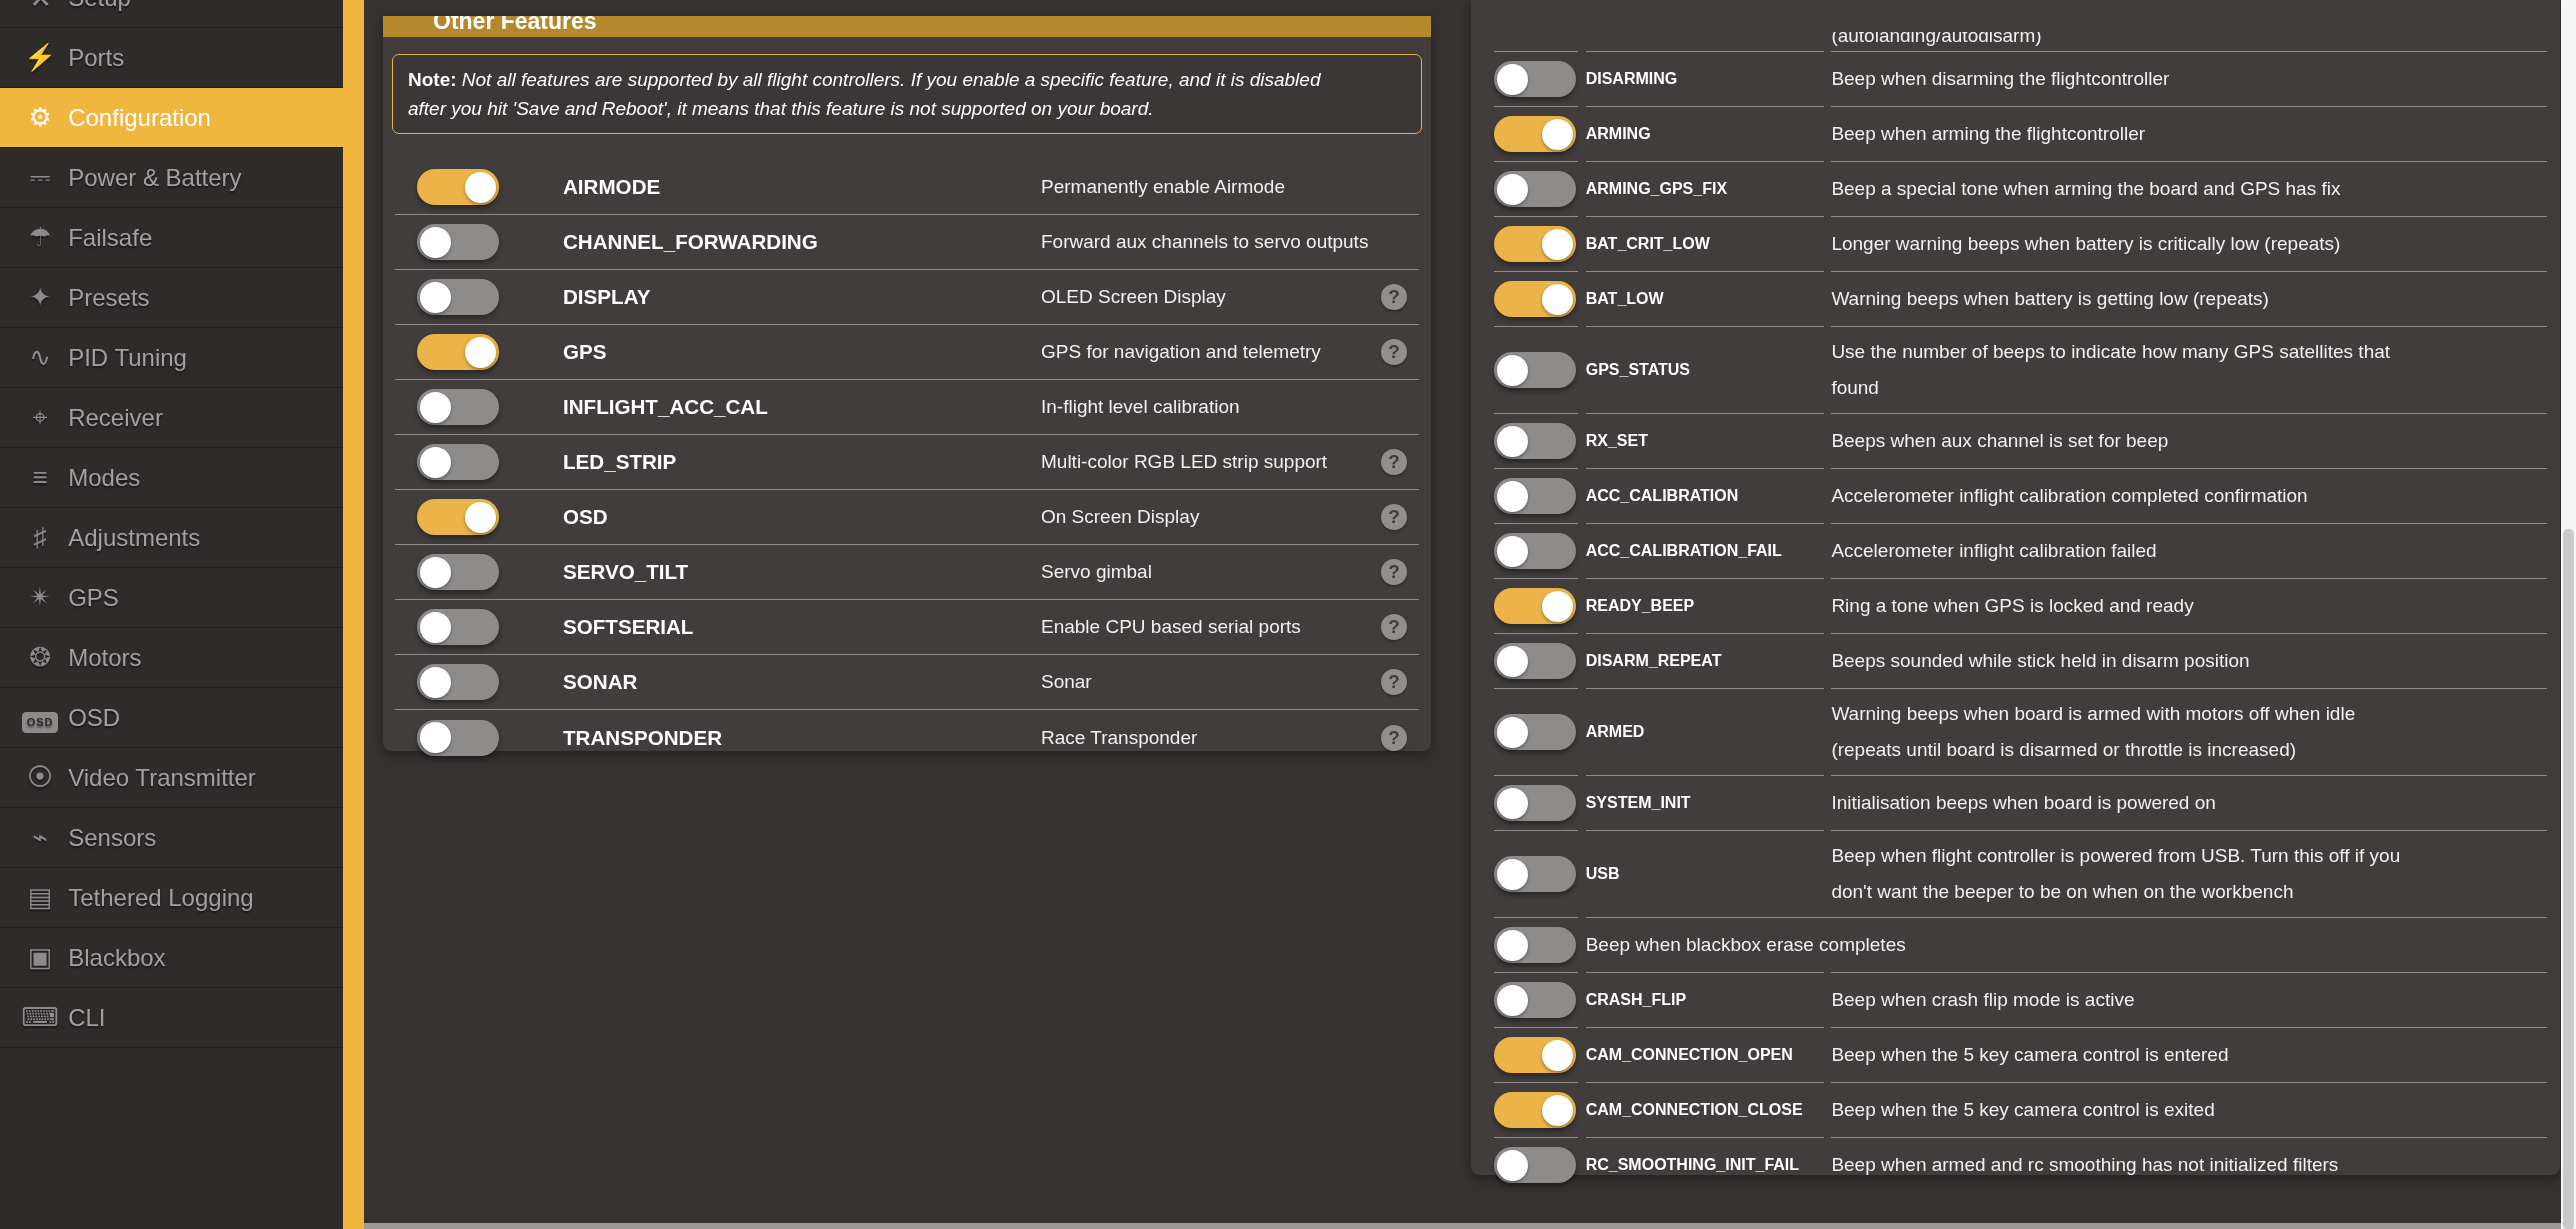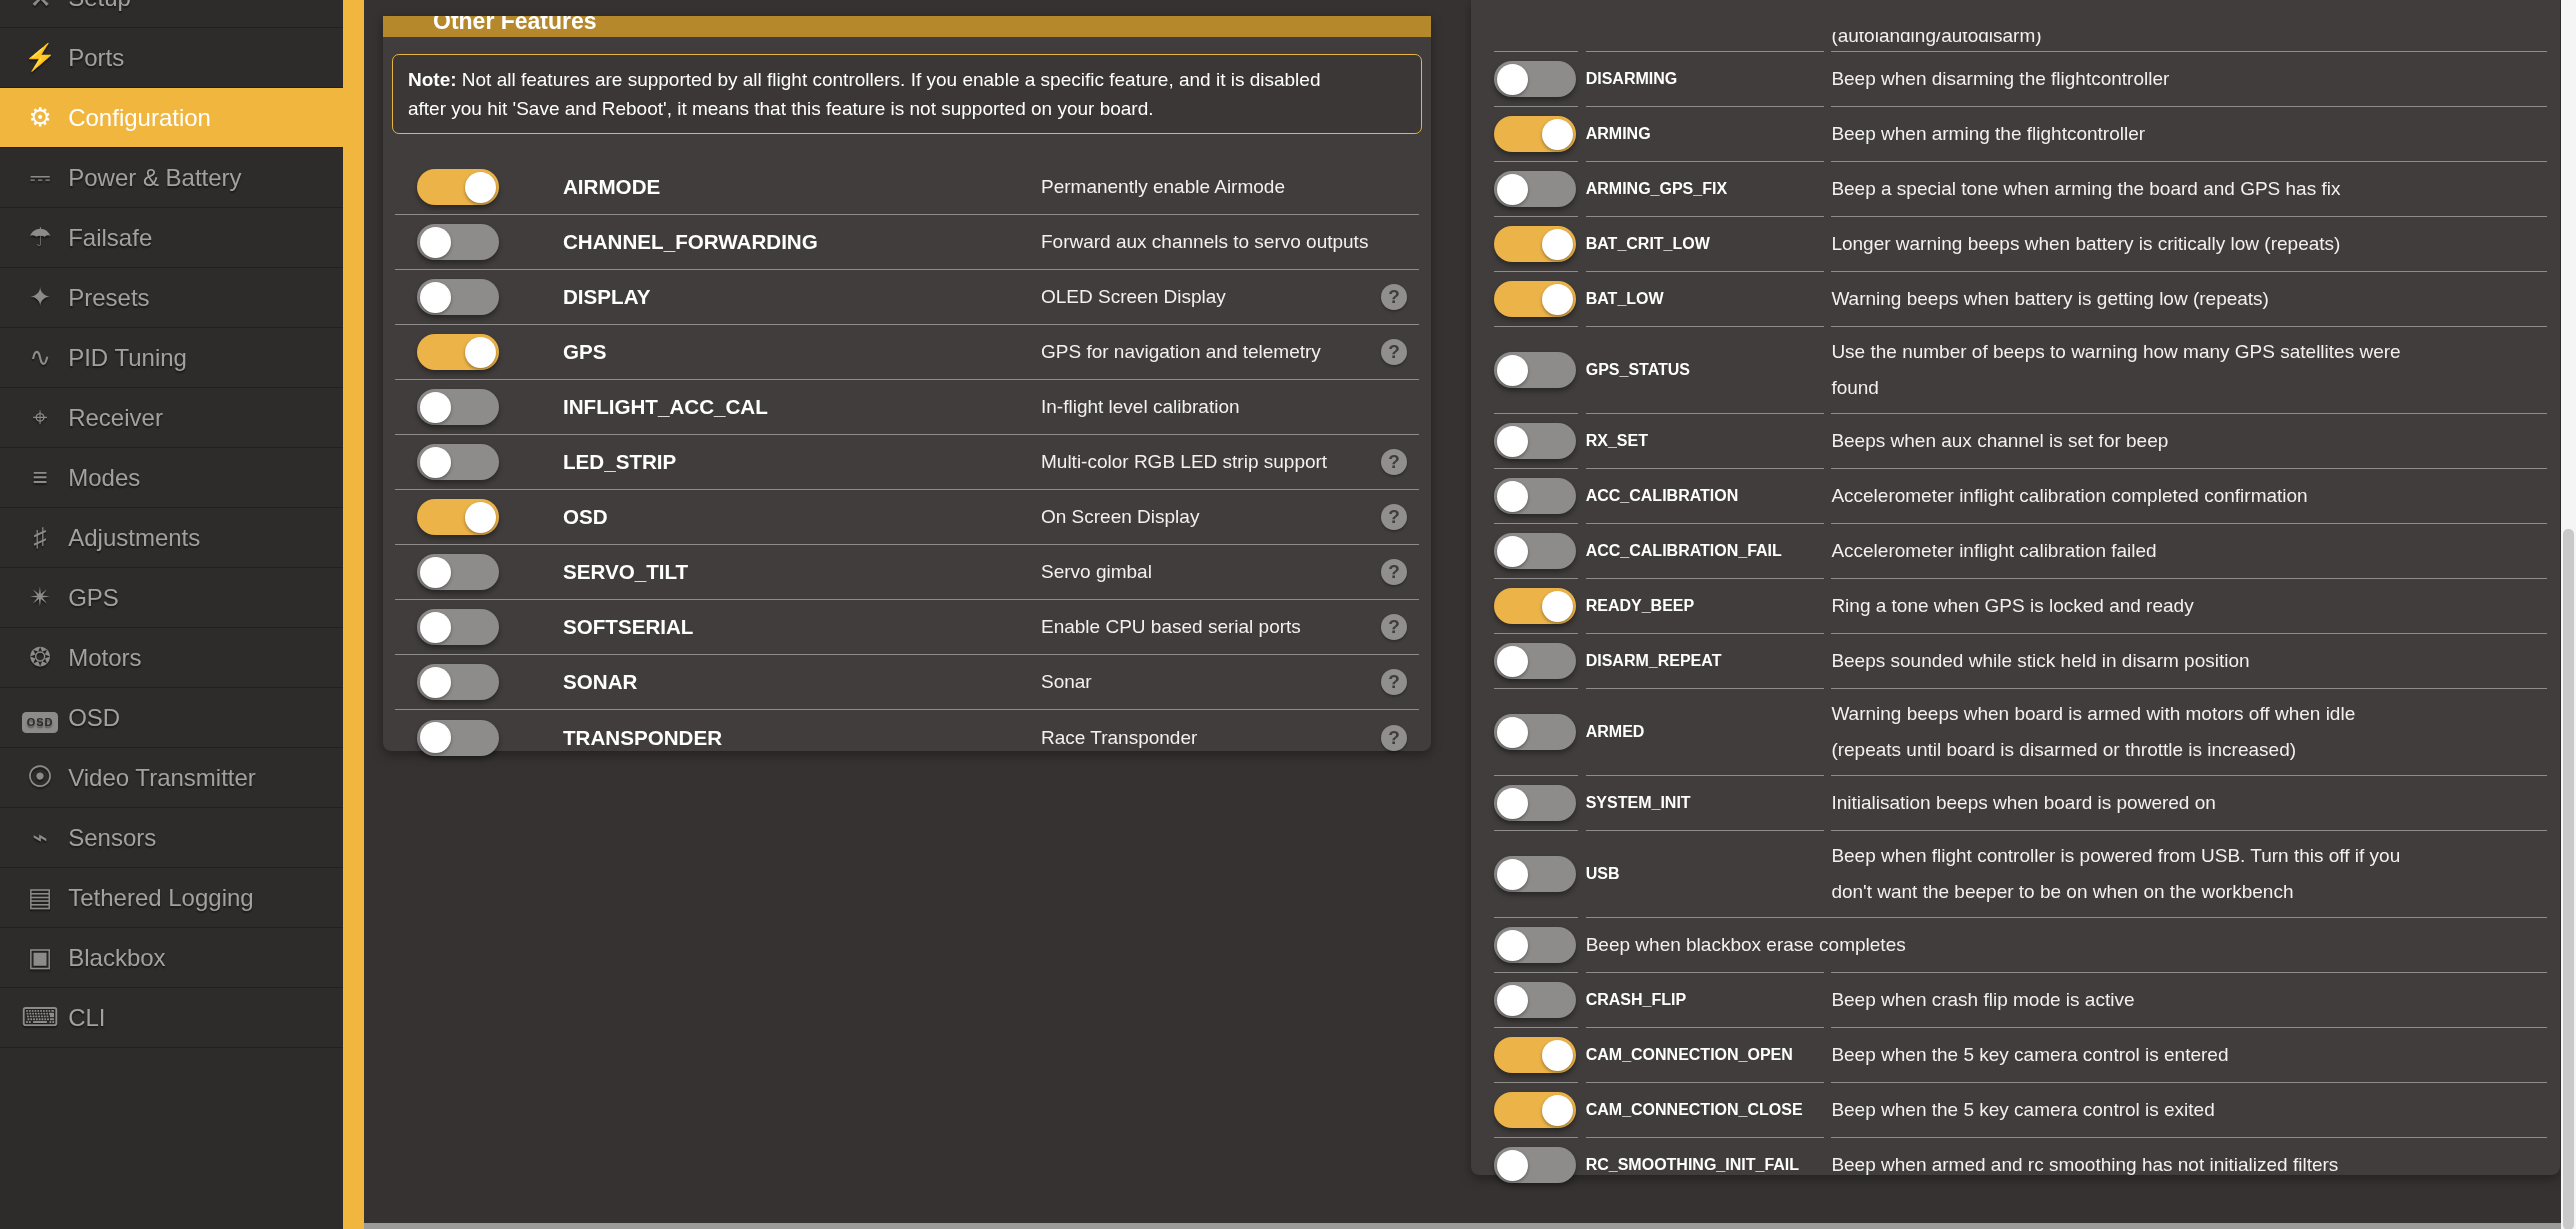--- a/index.html
+++ b/index.html
@@ -24,21 +24,21 @@
 
   
   .panel{position:absolute;background:#413d3d;border-radius:0 0 8.6px 8.6px;
     box-shadow:0 3.4px 10.3px rgba(0,0,0,.35);}
   #features-panel{left:383px;top:16px;width:1048px;height:735px;}
   .panel-header{height:20.6px;background:#b5882c;overflow:hidden;}
   .panel-header .ht{font-size:23px;font-weight:bold;color:#fff;padding-left:50px;margin-top:-7.7px;
     white-space:nowrap;}
   .note-box{margin:17px 8.6px 0 8.6px;border:1.7px solid #e8b640;border-radius:6.9px;background:#3b3737;
     padding:10.3px 15.4px;color:#fff;font-size:19px;line-height:29px;}
-  .note-box .ntext{white-space:pre-line;}
+  .note-box .ntext{white-space:pre-line;font-style:italic;}
   .f-rows{margin:26px 12px 0 12px;}
   .f-row{height:55px;position:relative;display:flex;align-items:center;
     border-bottom:1.7px solid #8f8c8c;box-sizing:border-box;}
   .f-row:last-child{border-bottom:none;}
   .f-row .tg{margin-left:22px;}
   .f-name{position:absolute;left:168px;font-size:20.6px;font-weight:bold;color:#fff;}
   .f-desc{position:absolute;left:646px;font-size:19px;color:#f2f0f0;}
   .help{position:absolute;right:12px;width:26px;height:26px;border-radius:50%;background:#918e8e;
     color:#413d3d;font-size:19px;font-weight:bold;display:flex;align-items:center;justify-content:center;
     cursor:pointer;box-shadow:0 1.7px 2.6px rgba(0,0,0,.3);}
@@ -318,21 +318,21 @@
         </div>
       </div>
       <div class="b-row sep double">
         <div class="bc-t">
           <div class="tg off">
             <div class="knob"></div>
           </div>
         </div>
         <div class="bc-n">GPS_STATUS</div>
         <div class="bc-d">
-          <div>Use the number of beeps to warning how many GPS satellites were</div>
+          <div>Use the number of beeps to indicate how many GPS satellites that</div>
           <div>found</div>
         </div>
       </div>
       <div class="b-row sep single">
         <div class="bc-t">
           <div class="tg off">
             <div class="knob"></div>
           </div>
         </div>
         <div class="bc-n">RX_SET</div>

